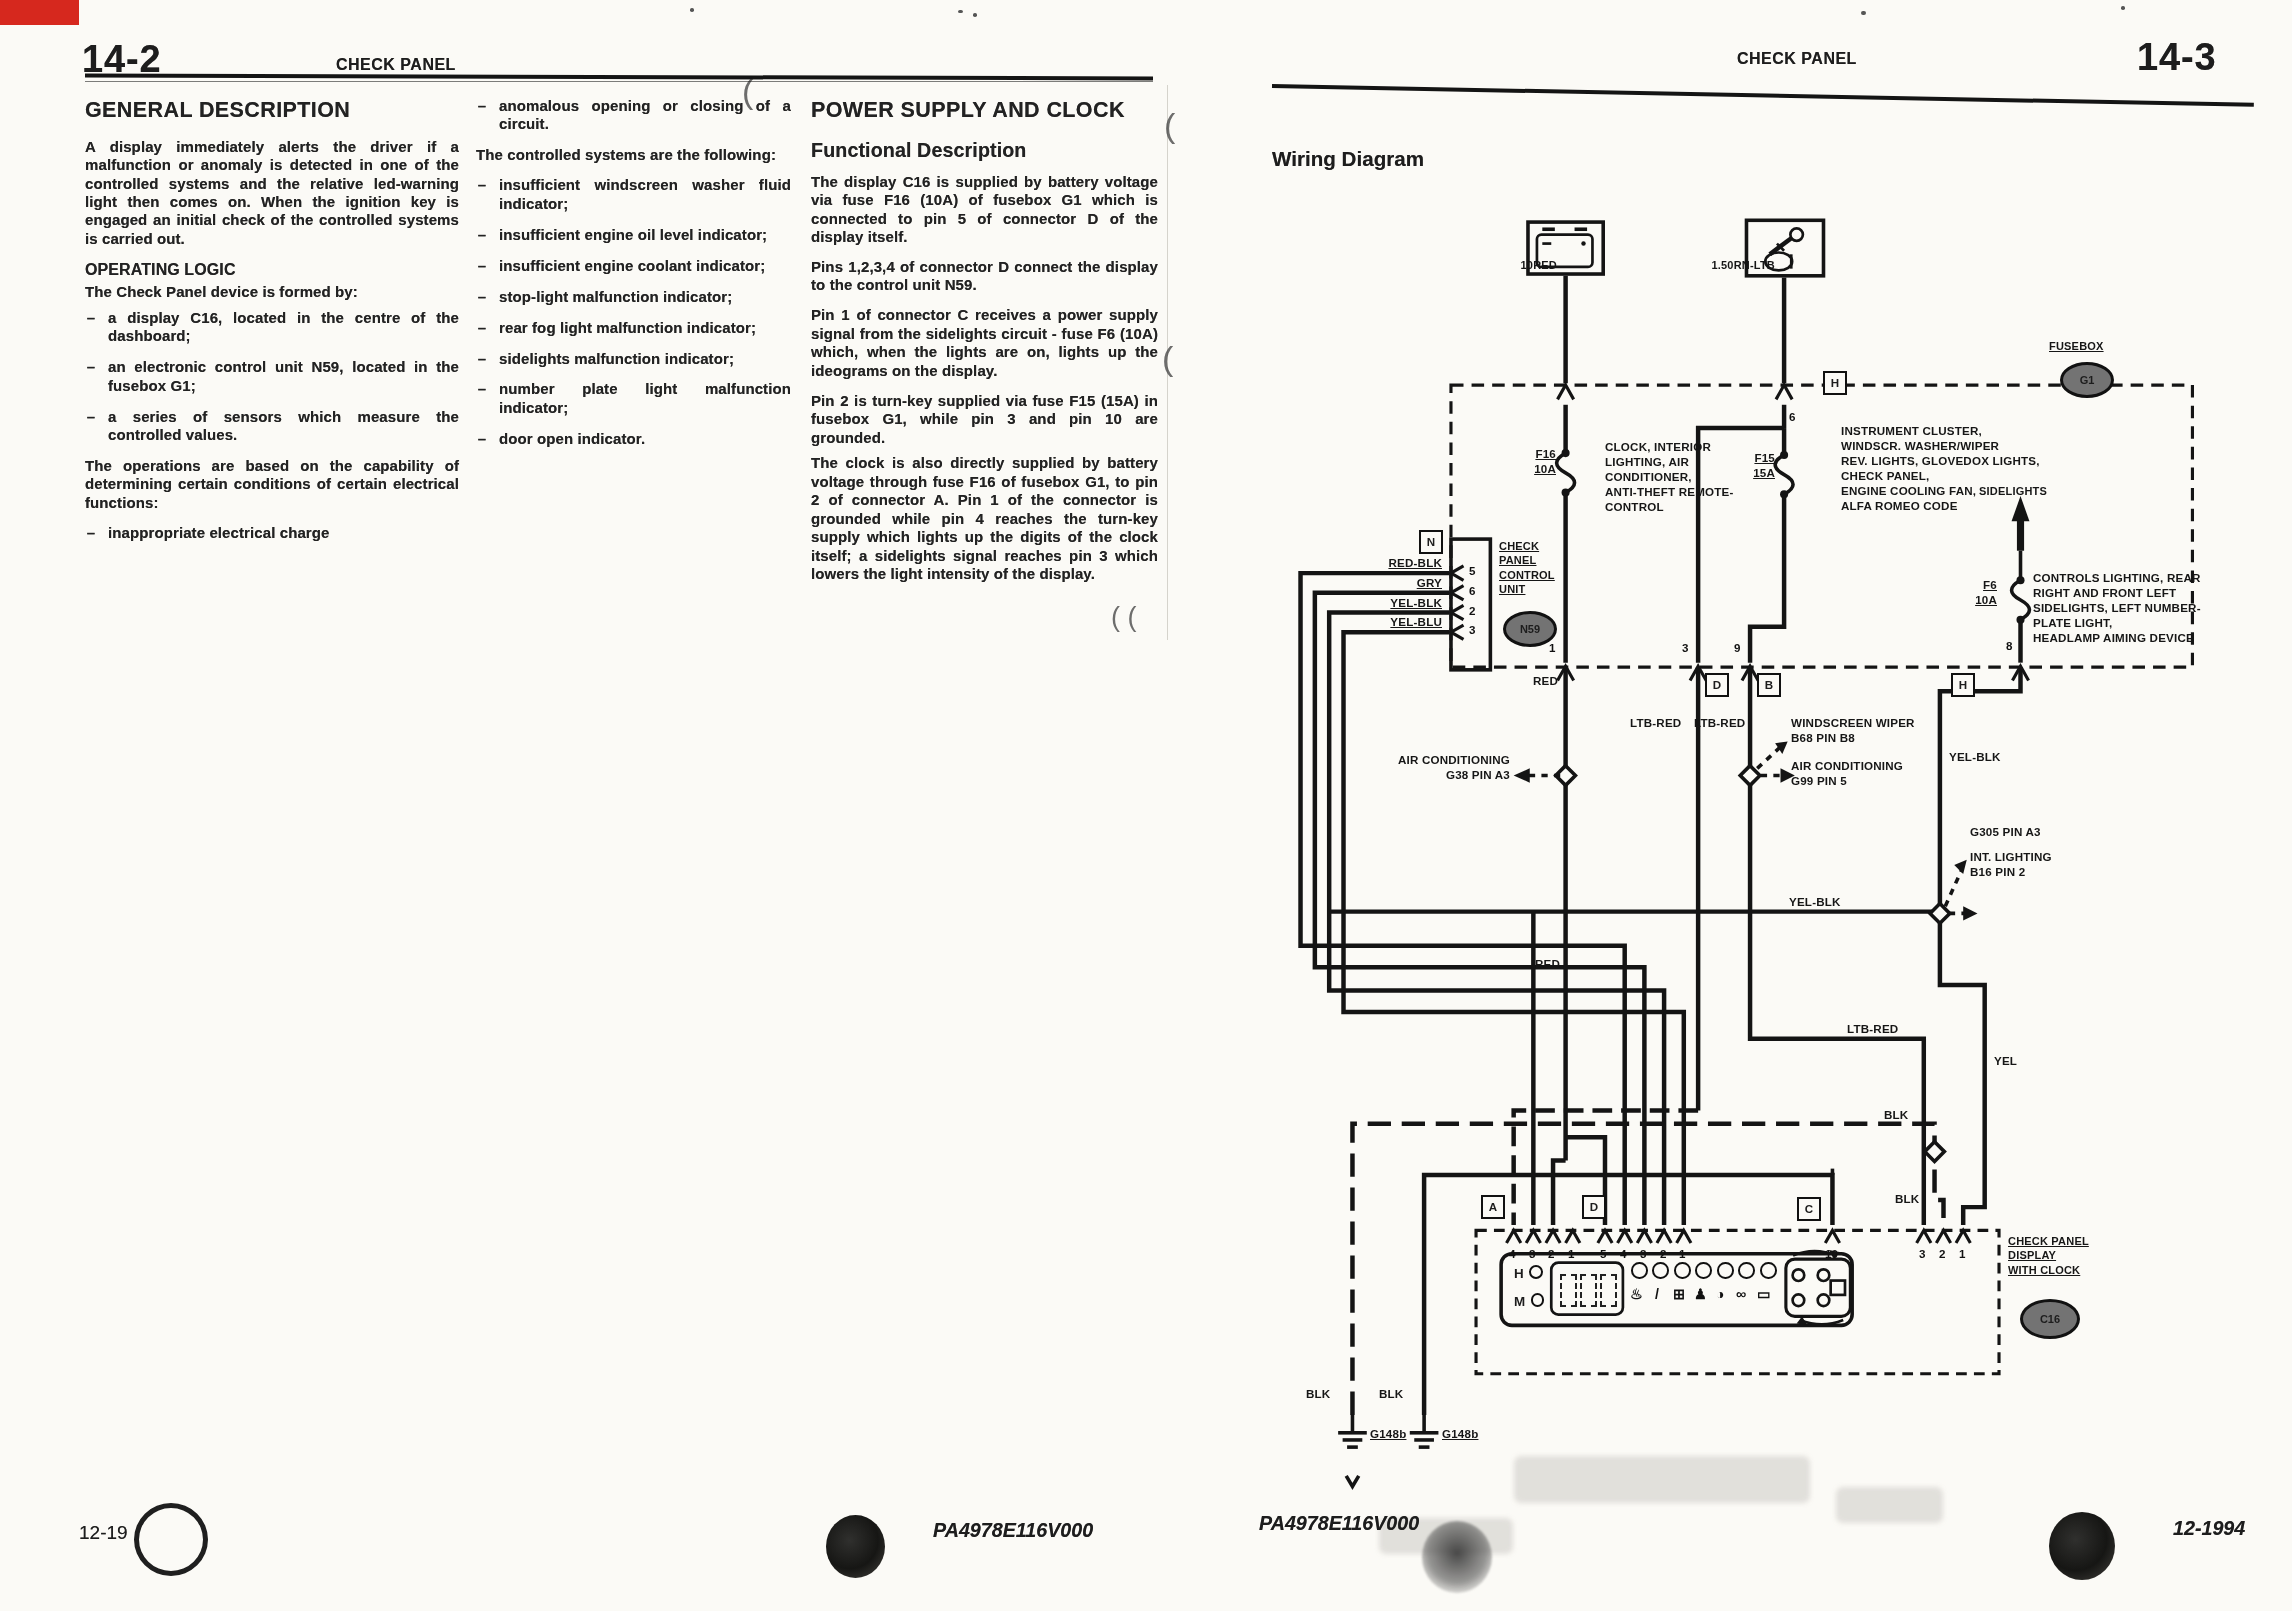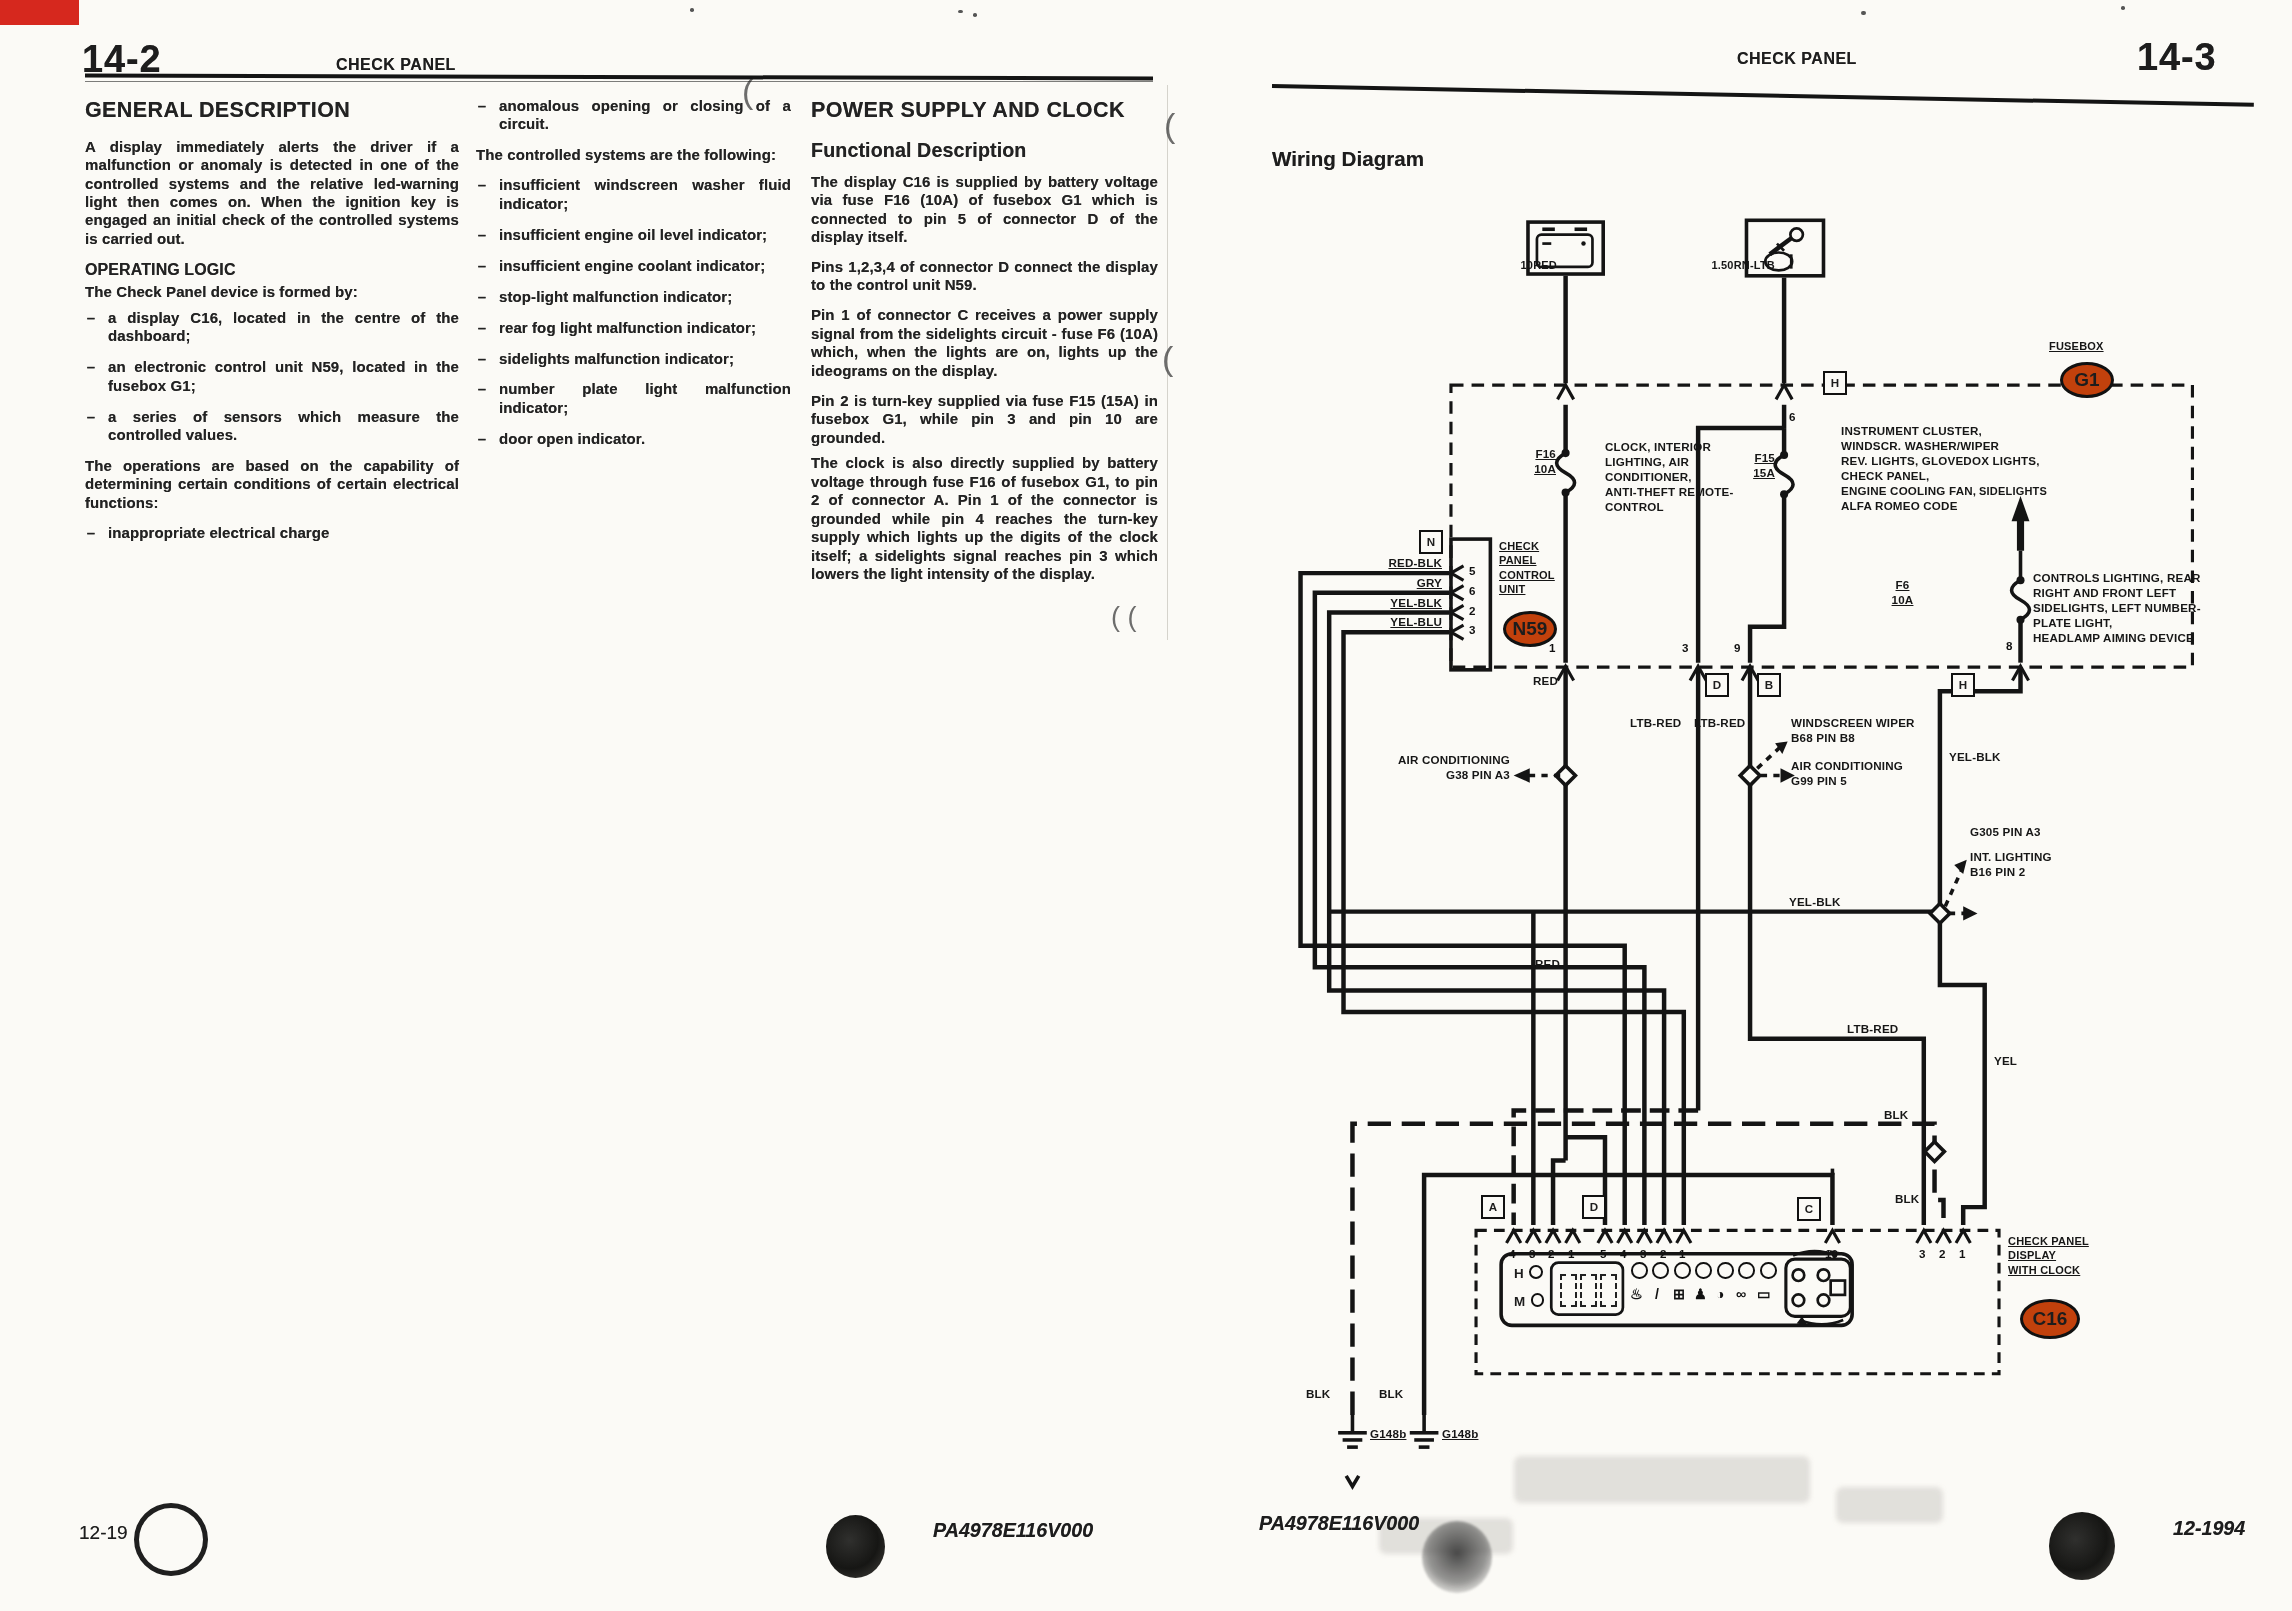--- a/index.html
+++ b/index.html
@@ -24,22 +24,22 @@
   .dash::before{content:"–";position:absolute;left:1.8px;top:0;}
   
   .lbl{position:absolute;font-size:11px;font-weight:700;line-height:1.3;white-space:pre-line;
        color:#161616;letter-spacing:0.2px;}
   .lbl.sm{font-size:11.6px;}
   .lbl.right{text-align:right;}
   .lbl.und{text-decoration:underline;}
   .pin{position:absolute;font-size:11.6px;font-weight:700;color:#111;}
   .conn{position:absolute;width:19.7px;height:19.7px;border:2.7px solid #111;background:#fbfaf6;
         font-size:11.6px;font-weight:700;display:flex;align-items:center;justify-content:center;}
-  .oval{position:absolute;border:3.1px solid #111;border-radius:50%;background:#c2410c;
-        display:flex;align-items:center;justify-content:center;font-weight:700;font-size:19px;}
+  .oval{position:absolute;border:3.1px solid #111;border-radius:50%;background:#737373;
+        display:flex;align-items:center;justify-content:center;font-weight:700;font-size:11px;}
   .circle-btn{display:inline-block;width:9.9px;height:9.9px;border:2.2px solid #111;border-radius:50%;
         vertical-align:-0.9px;margin-left:5.4px;}
   .digit{position:absolute;width:13.4px;height:29px;border:2.2px dashed #222;}
   .ind{position:absolute;width:12.5px;height:12.5px;border:2.7px solid #111;border-radius:50%;}
   .icon-glyph{position:absolute;font-size:14.3px;font-weight:700;color:#111;}
   
   .stamp-dark{position:absolute;border-radius:50%;
       background:radial-gradient(circle at 40% 40%, #30302e 0%, #161614 55%, #2b2a27 75%, rgba(40,40,38,.25) 100%);
       filter:blur(0.5px);}
   .stamp-blur{position:absolute;border-radius:50%;
@@ -280,21 +280,21 @@
 CONTROL</div>
   <div class="lbl right und sm" style="left:1734px;top:450px;width:41px;">F15
 15A</div>
   <div class="lbl sm" style="left:1841px;top:423px;">INSTRUMENT CLUSTER,
 WINDSCR. WASHER/WIPER
 REV. LIGHTS, GLOVEDOX LIGHTS,
 CHECK PANEL,
 ENGINE COOLING FAN,
 ALFA ROMEO CODE</div>
   <div class="lbl" style="left:1979px;top:484px;">SIDELIGHTS</div>
-  <div class="lbl right und sm" style="left:1882px;top:577px;width:41px;text-align:center;">F6
+  <div class="lbl right und sm" style="left:1956px;top:577px;width:41px;">F6
 10A</div>
   <div class="lbl sm" style="left:2033px;top:570px;">CONTROLS LIGHTING, REAR
 RIGHT AND FRONT LEFT
 SIDELIGHTS, LEFT NUMBER-
 PLATE LIGHT,
 HEADLAMP AIMING DEVICE</div>
 
   <div class="conn" style="left:1419px;top:530px;">N</div>
   <div class="lbl right sm und" style="left:1342px;top:555px;width:100px;">RED-BLK</div>
   <div class="lbl right sm und" style="left:1342px;top:575px;width:100px;">GRY</div>

